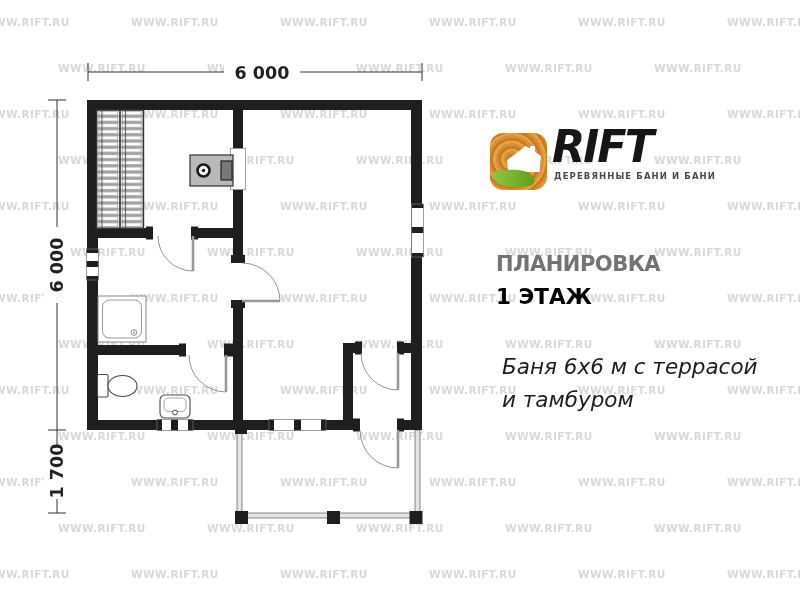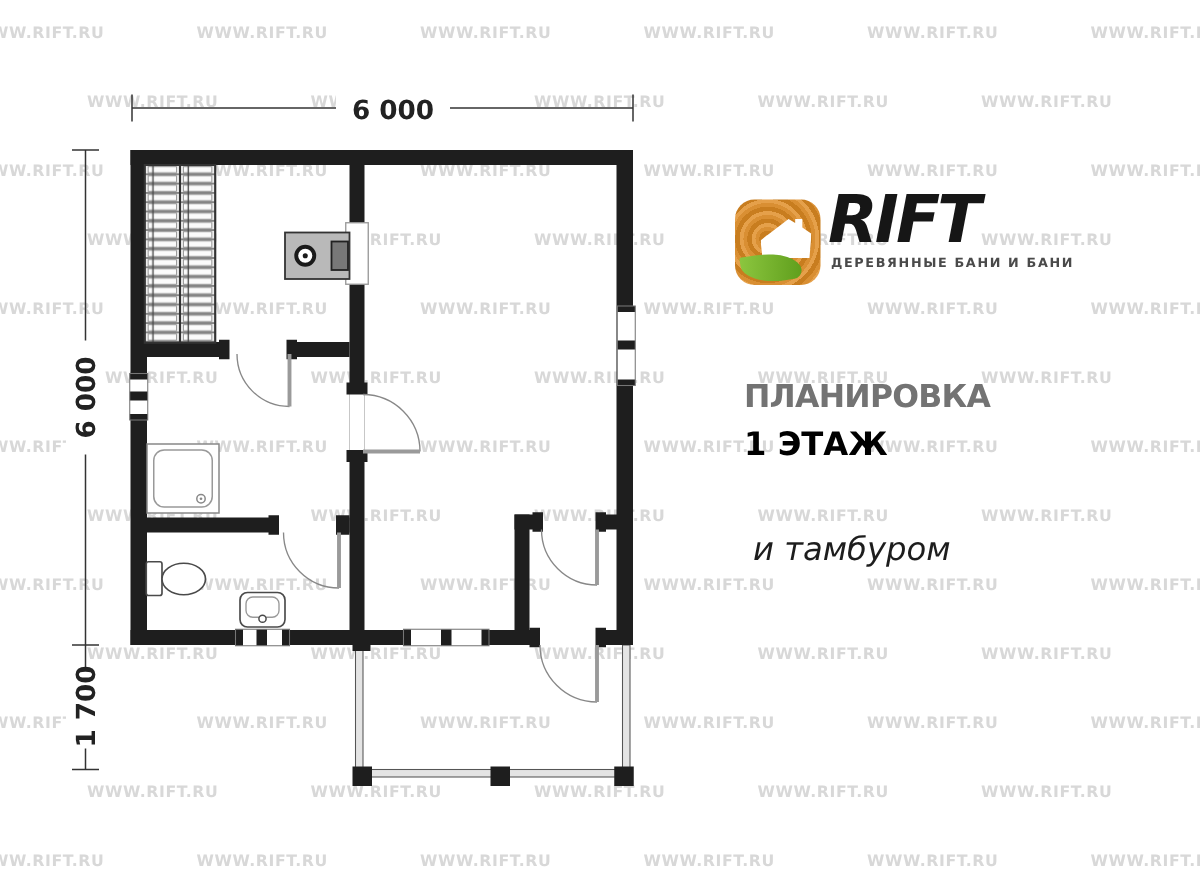--- a/index.html
+++ b/index.html
@@ -301,14 +301,15 @@
   <div id="brand-name">RIFT</div>
   <div id="brand-tagline">ДЕРЕВЯННЫЕ БАНИ И БАНИ</div>
 </div>
 
 <div id="heading">
   <div id="page-title">ПЛАНИРОВКА</div>
   <div id="floor-label" style="color: #000000;">1 ЭТАЖ</div>
 </div>
 
 <div id="description">
+  <div>Баня 6х6 м с террасой</div>
   <div>и тамбуром</div>
 </div>
 
 </body></html>

